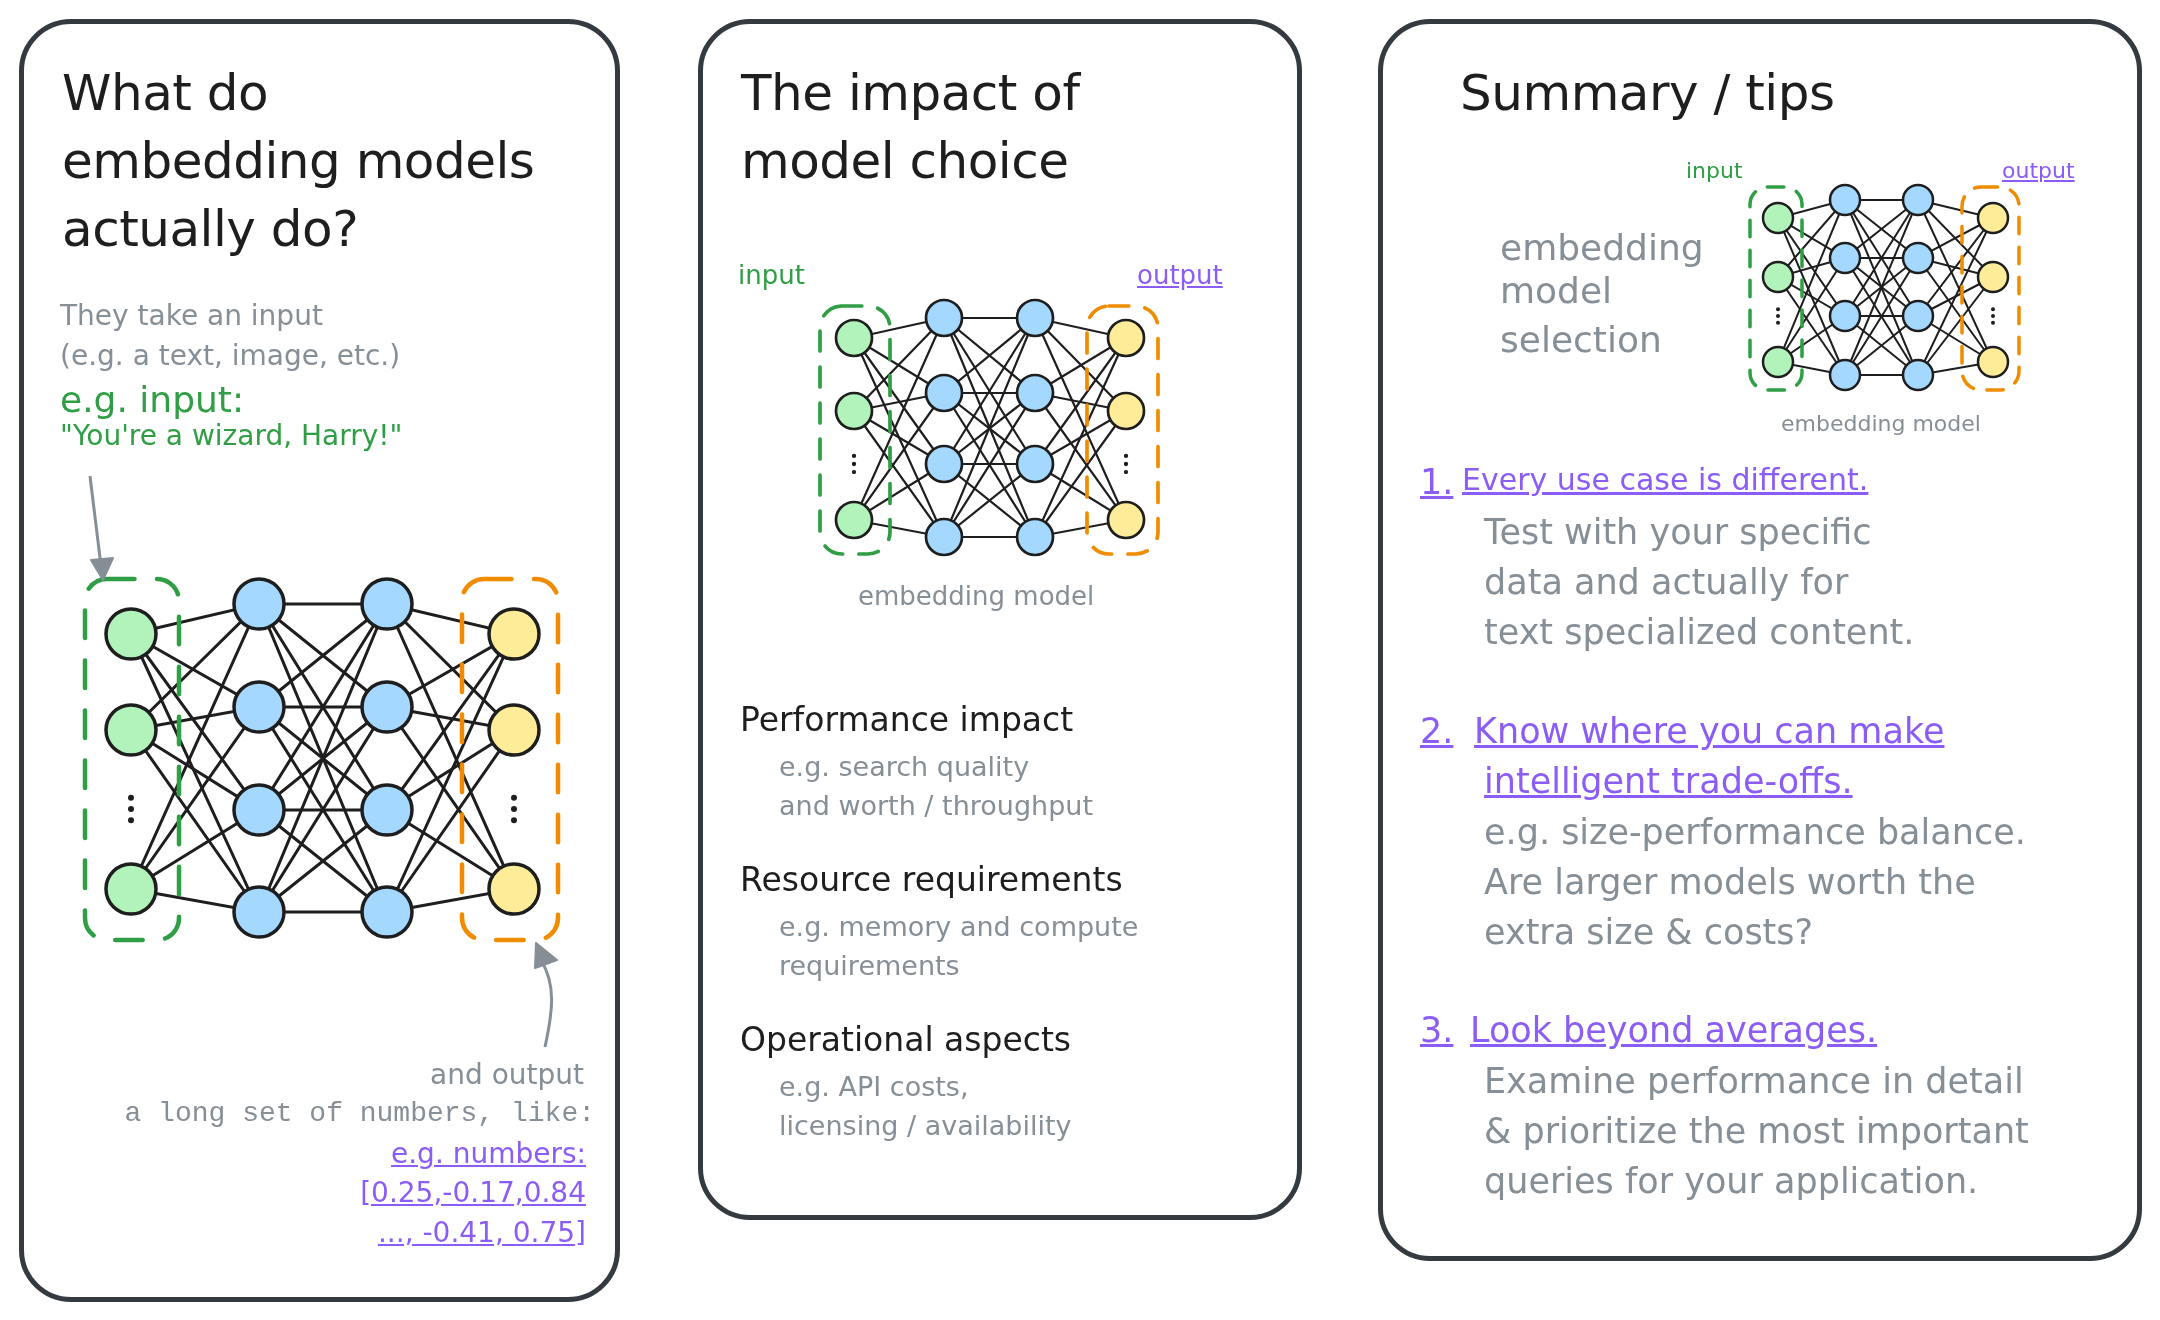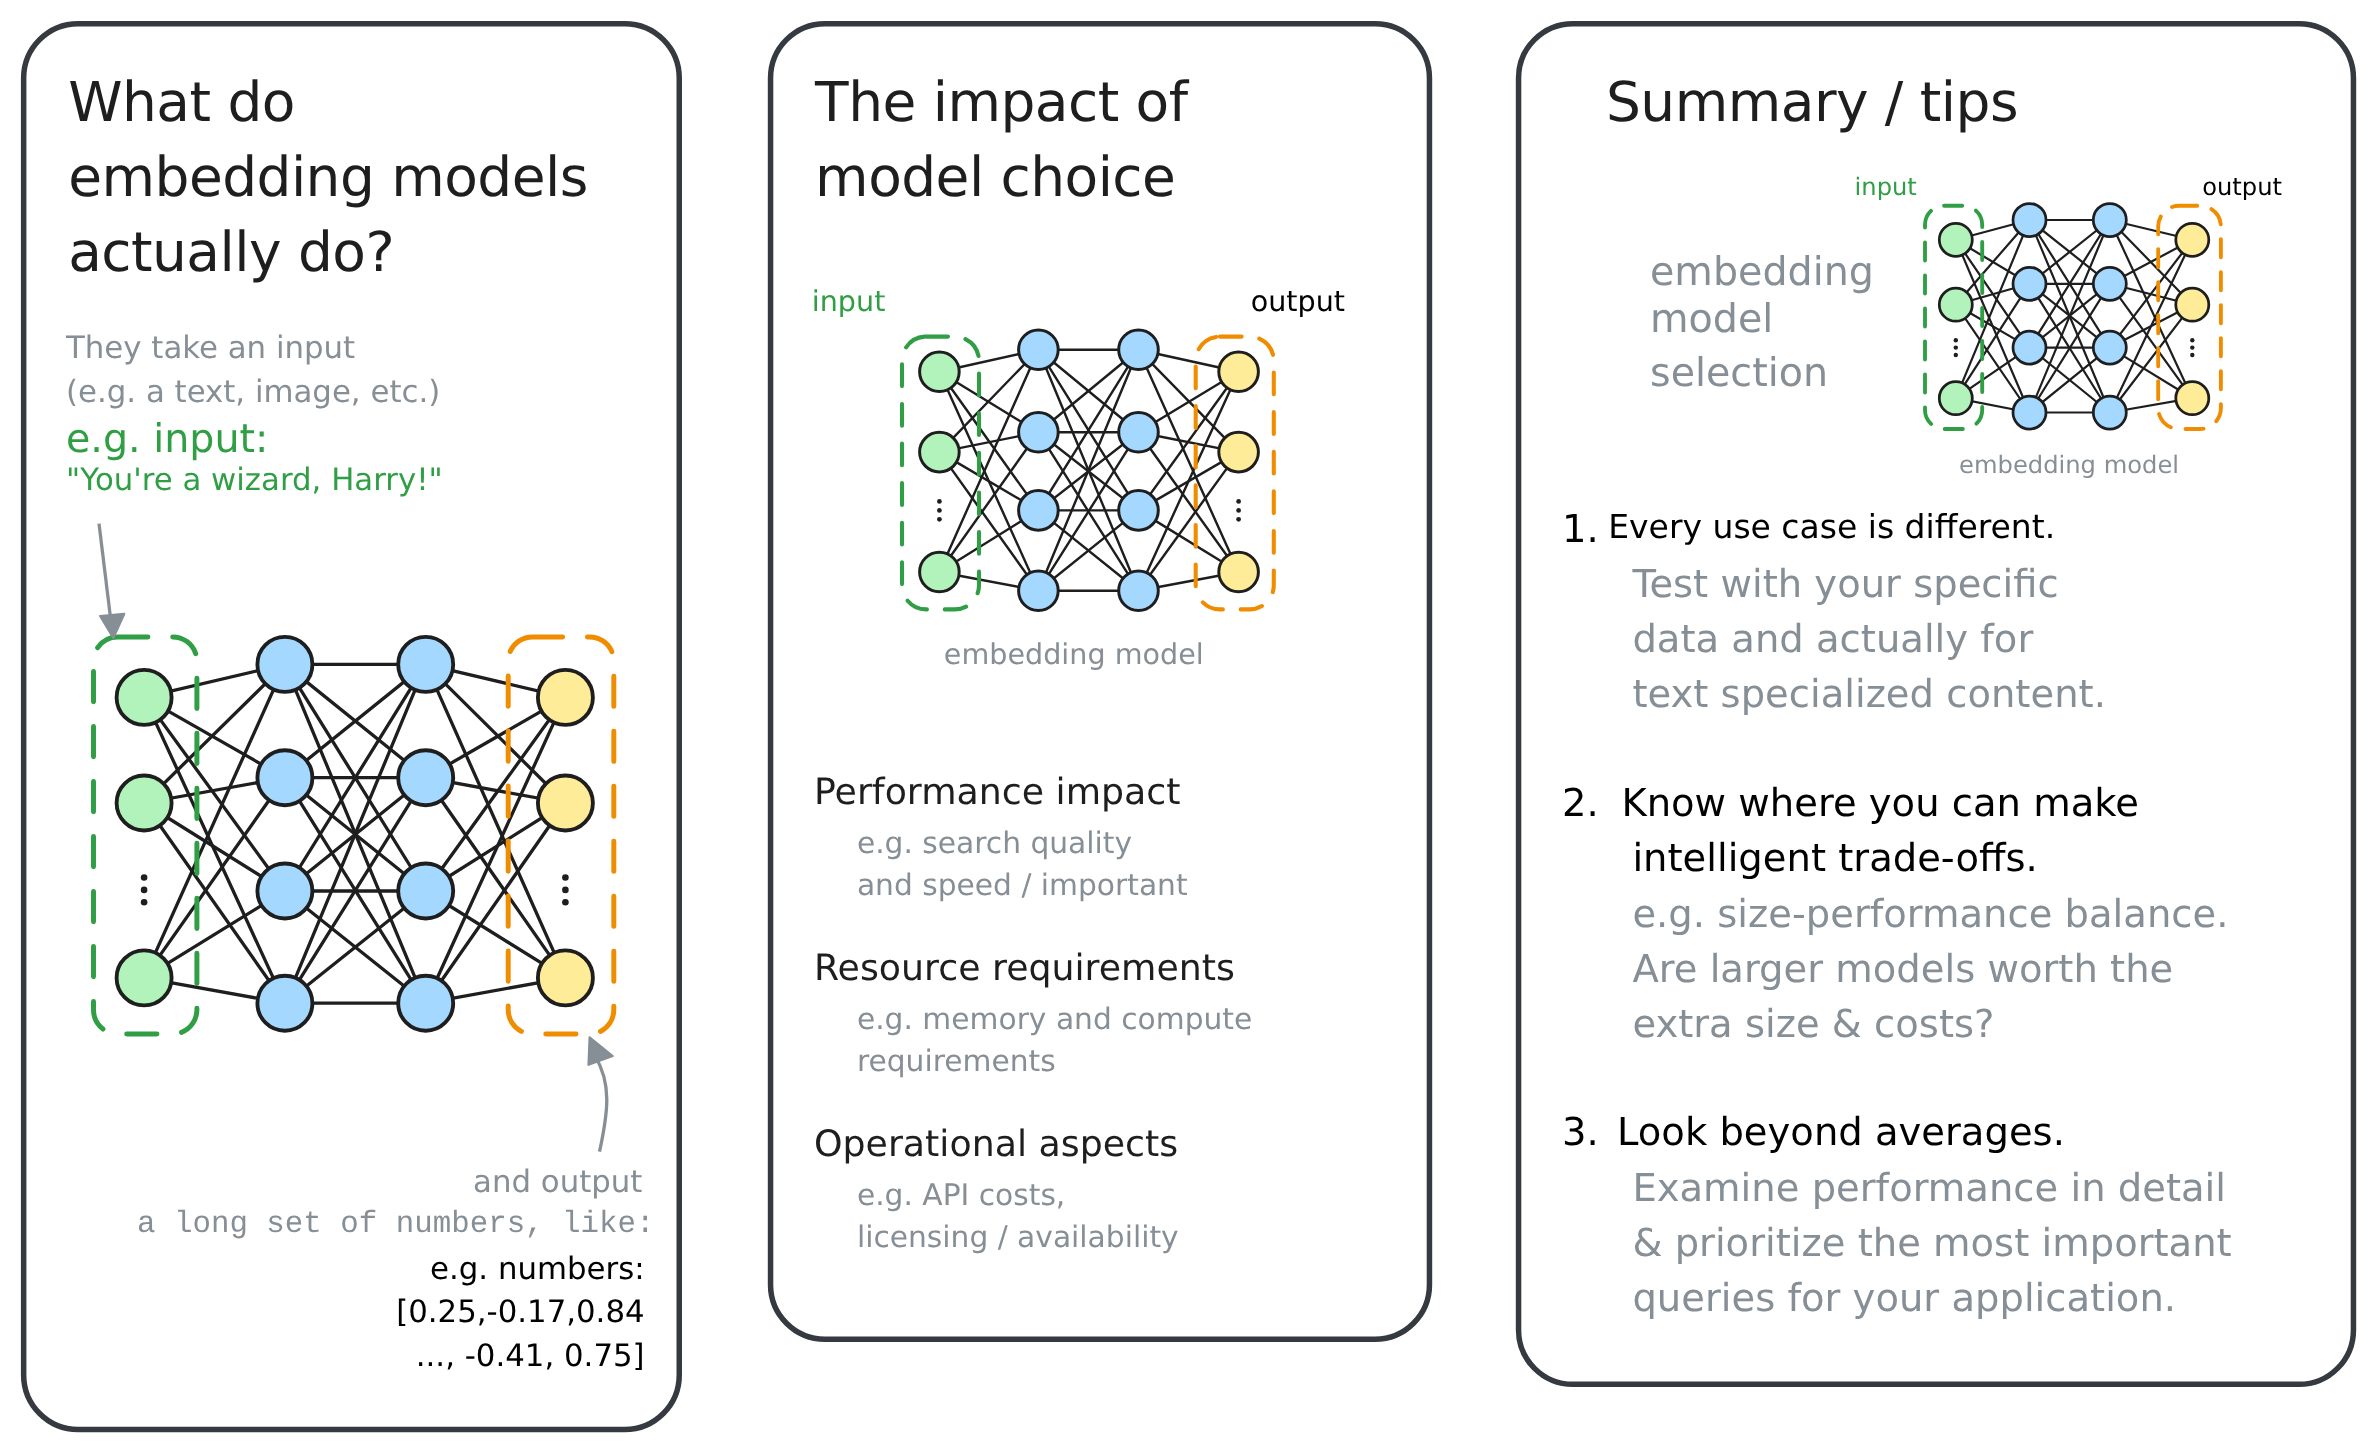--- a/index.html
+++ b/index.html
@@ -5,21 +5,21 @@
   html, body { margin: 0; padding: 0; background: #ffffff; }
   body { width: 2160px; height: 1320px; position: relative; overflow: hidden;
          font-family: "DejaVu Sans", sans-serif; }
   .panel { position: absolute; border: 5px solid #343a40; border-radius: 52px;
            background: #ffffff; box-sizing: border-box; }
   .txt { position: absolute; white-space: pre; line-height: 1; }
   .title { color: #1e1e1e; font-size: 50px; letter-spacing: -0.5px; }
   .dark  { color: #1e1e1e; }
   .gray  { color: #868e96; }
   .green { color: #2f9e44; }
-  .orange{ color: #000000; }
+  .orange{ color: #8b5cf6; text-decoration: underline; }
   .right { text-align: right; }
   svg.overlay { position: absolute; left: 0; top: 0; width: 2160px; height: 1320px; pointer-events: none; }
 </style>
 </head>
 <body>
 
 <div class="panel" style="left:19px;top:19px;width:601px;height:1283px;"></div>
 <div class="panel" style="left:698px;top:19px;width:604px;height:1201px;"></div>
 <div class="panel" style="left:1378px;top:19px;width:764px;height:1242px;"></div>
 
@@ -267,21 +267,21 @@
 
 <div class="txt title" style="left:741px;top:68px;">The impact of</div>
 <div class="txt title" style="left:741px;top:136px;">model choice</div>
 
 <div class="txt green" style="left:738px;top:262px;font-size:26px;">input</div>
 <div class="txt orange" style="left:1137px;top:262px;font-size:26px;">output</div>
 <div class="txt gray" style="left:858px;top:583px;font-size:26px;">embedding model</div>
 
 <div class="txt dark" style="left:740px;top:703px;font-size:33px;">Performance impact</div>
 <div class="txt gray" style="left:779px;top:753px;font-size:27px;">e.g. search quality</div>
-<div class="txt gray" style="left:779px;top:792px;font-size:27px;">and speed / important</div>
+<div class="txt gray" style="left:779px;top:792px;font-size:27px;">and worth / throughput</div>
 
 <div class="txt dark" style="left:740px;top:863px;font-size:33px;">Resource requirements</div>
 <div class="txt gray" style="left:779px;top:913px;font-size:27px;">e.g. memory and compute</div>
 <div class="txt gray" style="left:779px;top:952px;font-size:27px;">requirements</div>
 
 <div class="txt dark" style="left:740px;top:1023px;font-size:33px;">Operational aspects</div>
 <div class="txt gray" style="left:779px;top:1073px;font-size:27px;">e.g. API costs,</div>
 <div class="txt gray" style="left:779px;top:1112px;font-size:27px;">licensing / availability</div>
 
 <div class="txt title" style="left:1460px;top:68px;">Summary / tips</div>

